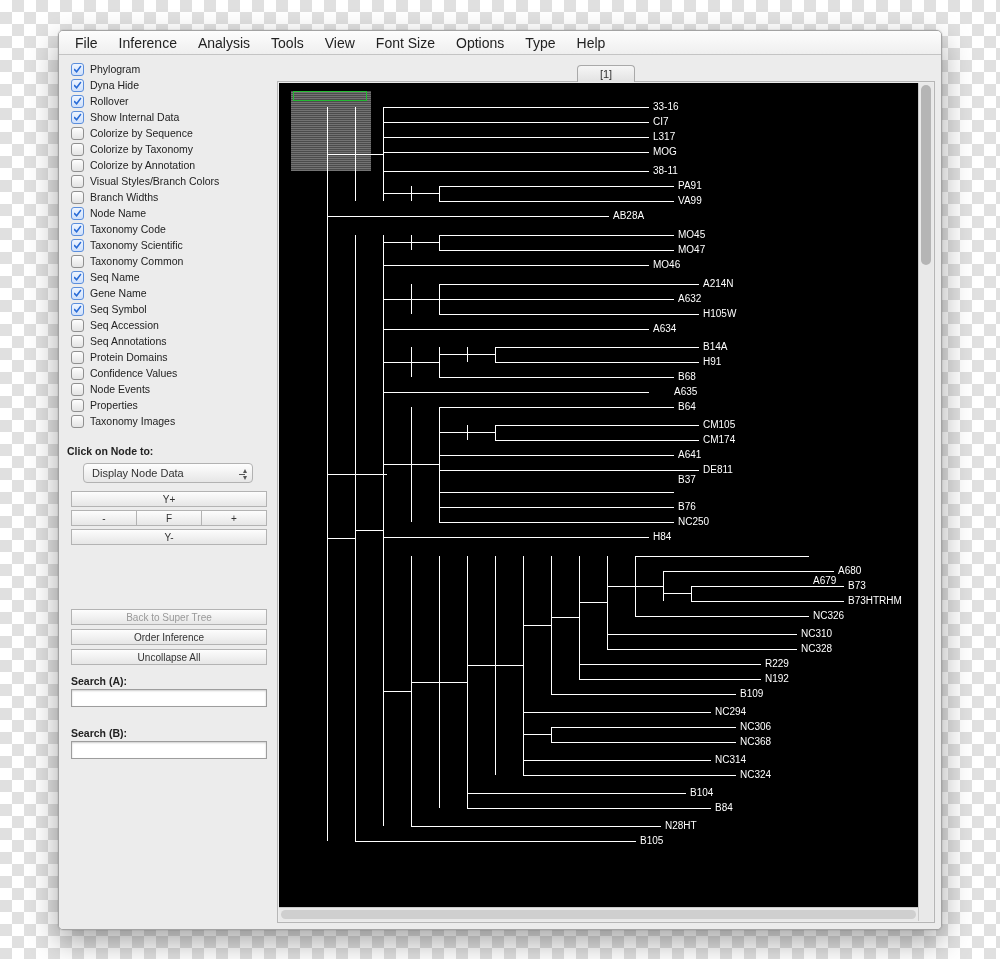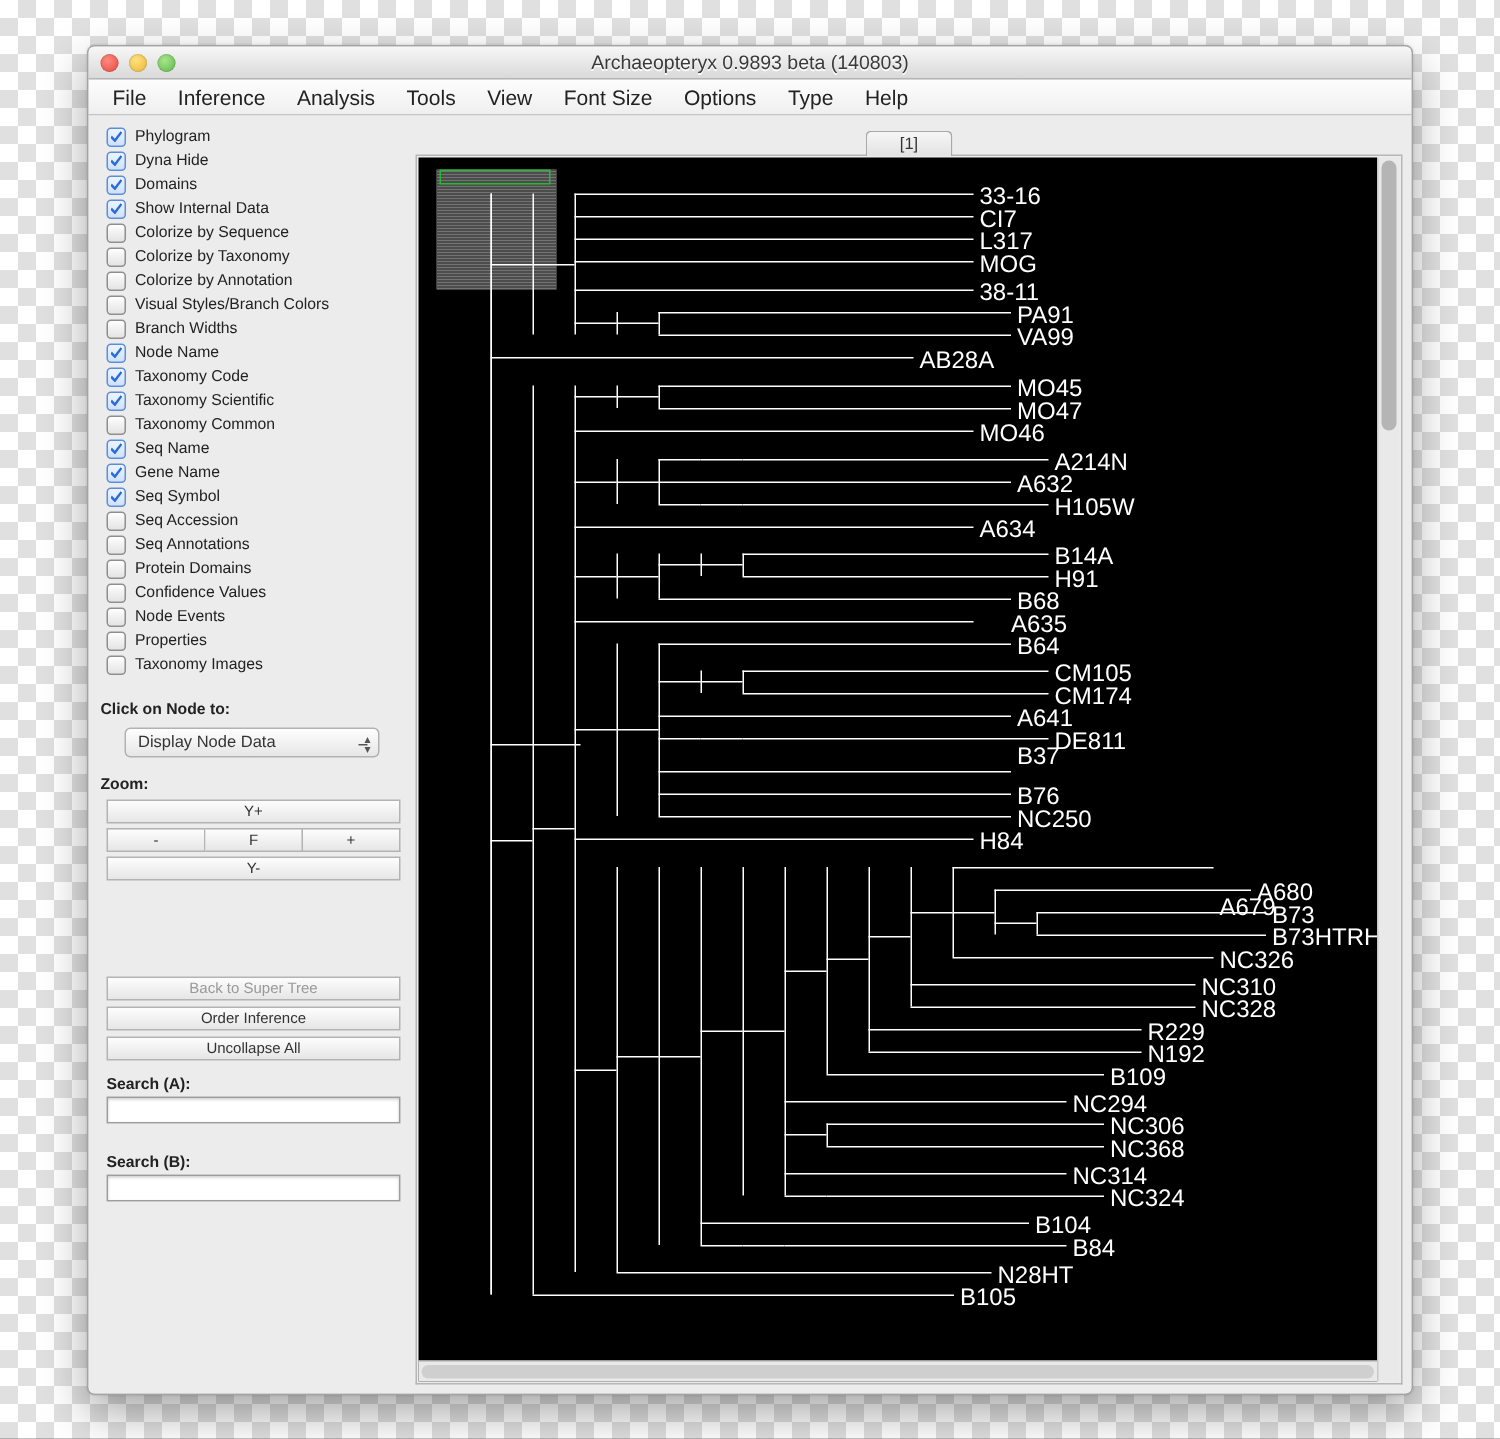--- a/index.html
+++ b/index.html
@@ -155,41 +155,33 @@
   .minimap::before{
     content:""; position:absolute; inset:0;
     background:
       repeating-linear-gradient(#5a5a5a 0 1px, transparent 1px 2px);
   }
   .minimap .view{
     position:absolute; left:2px; top:0px; width:74px; height:10px;
     border:1px solid #2bdb3d;
   }
   .leaf {
-    position:absolute; color:#fff; font-family: Arial, sans-serif; font-size:16px;
+    position:absolute; color:#fff; font-family: Arial, sans-serif; font-size:10px;
     white-space:nowrap;
   }
   .hline, .vline {
     position:absolute; background:#fff;
   }
   .hline{height:1px;}
   .vline{width:1px;}
 </style>
 </head>
 <body>
 
 <div class="window">
-  <div class="titlebar">
-    <div class="traffic">
-      <div class="tl red"></div>
-      <div class="tl yel"></div>
-      <div class="tl grn"></div>
-    </div>
-    <div class="title">Archaeopteryx 0.9893 beta (140803)</div>
-  </div>
 
   <div class="menubar">
     <span>File</span>
     <span>Inference</span>
     <span>Analysis</span>
     <span>Tools</span>
     <span>View</span>
     <span>Font Size</span>
     <span>Options</span>
     <span>Type</span>
@@ -202,21 +194,21 @@
           <div class="cb-row">
             <div class="cb checked"></div>
             <span>Phylogram</span>
           </div>
           <div class="cb-row">
             <div class="cb checked"></div>
             <span>Dyna Hide</span>
           </div>
           <div class="cb-row">
             <div class="cb checked"></div>
-            <span>Domains</span>
+            <span>Rollover</span>
           </div>
           <div class="cb-row">
             <div class="cb checked"></div>
             <span>Show Internal Data</span>
           </div>
           <div class="cb-row">
             <div class="cb"></div>
             <span>Colorize by Sequence</span>
           </div>
           <div class="cb-row">
@@ -295,21 +287,20 @@
           </div>
         </div>
 
       <div style="height:10px"></div>
       <div class="section-label">Click on Node to:</div>
       <div class="dd">
         <span>Display Node Data</span>
         <span class="chev">▴<br>▾</span>
       </div>
 
-      <div class="section-label">Zoom:</div>
       <div class="widebtn">Y+</div>
       <div class="btnrow">
         <div class="btn">-</div>
         <div class="btn">F</div>
         <div class="btn">+</div>
       </div>
       <div class="widebtn">Y-</div>
 
       <div style="height:60px"></div>
       <div class="widebtn disabled">Back to Super Tree</div>

